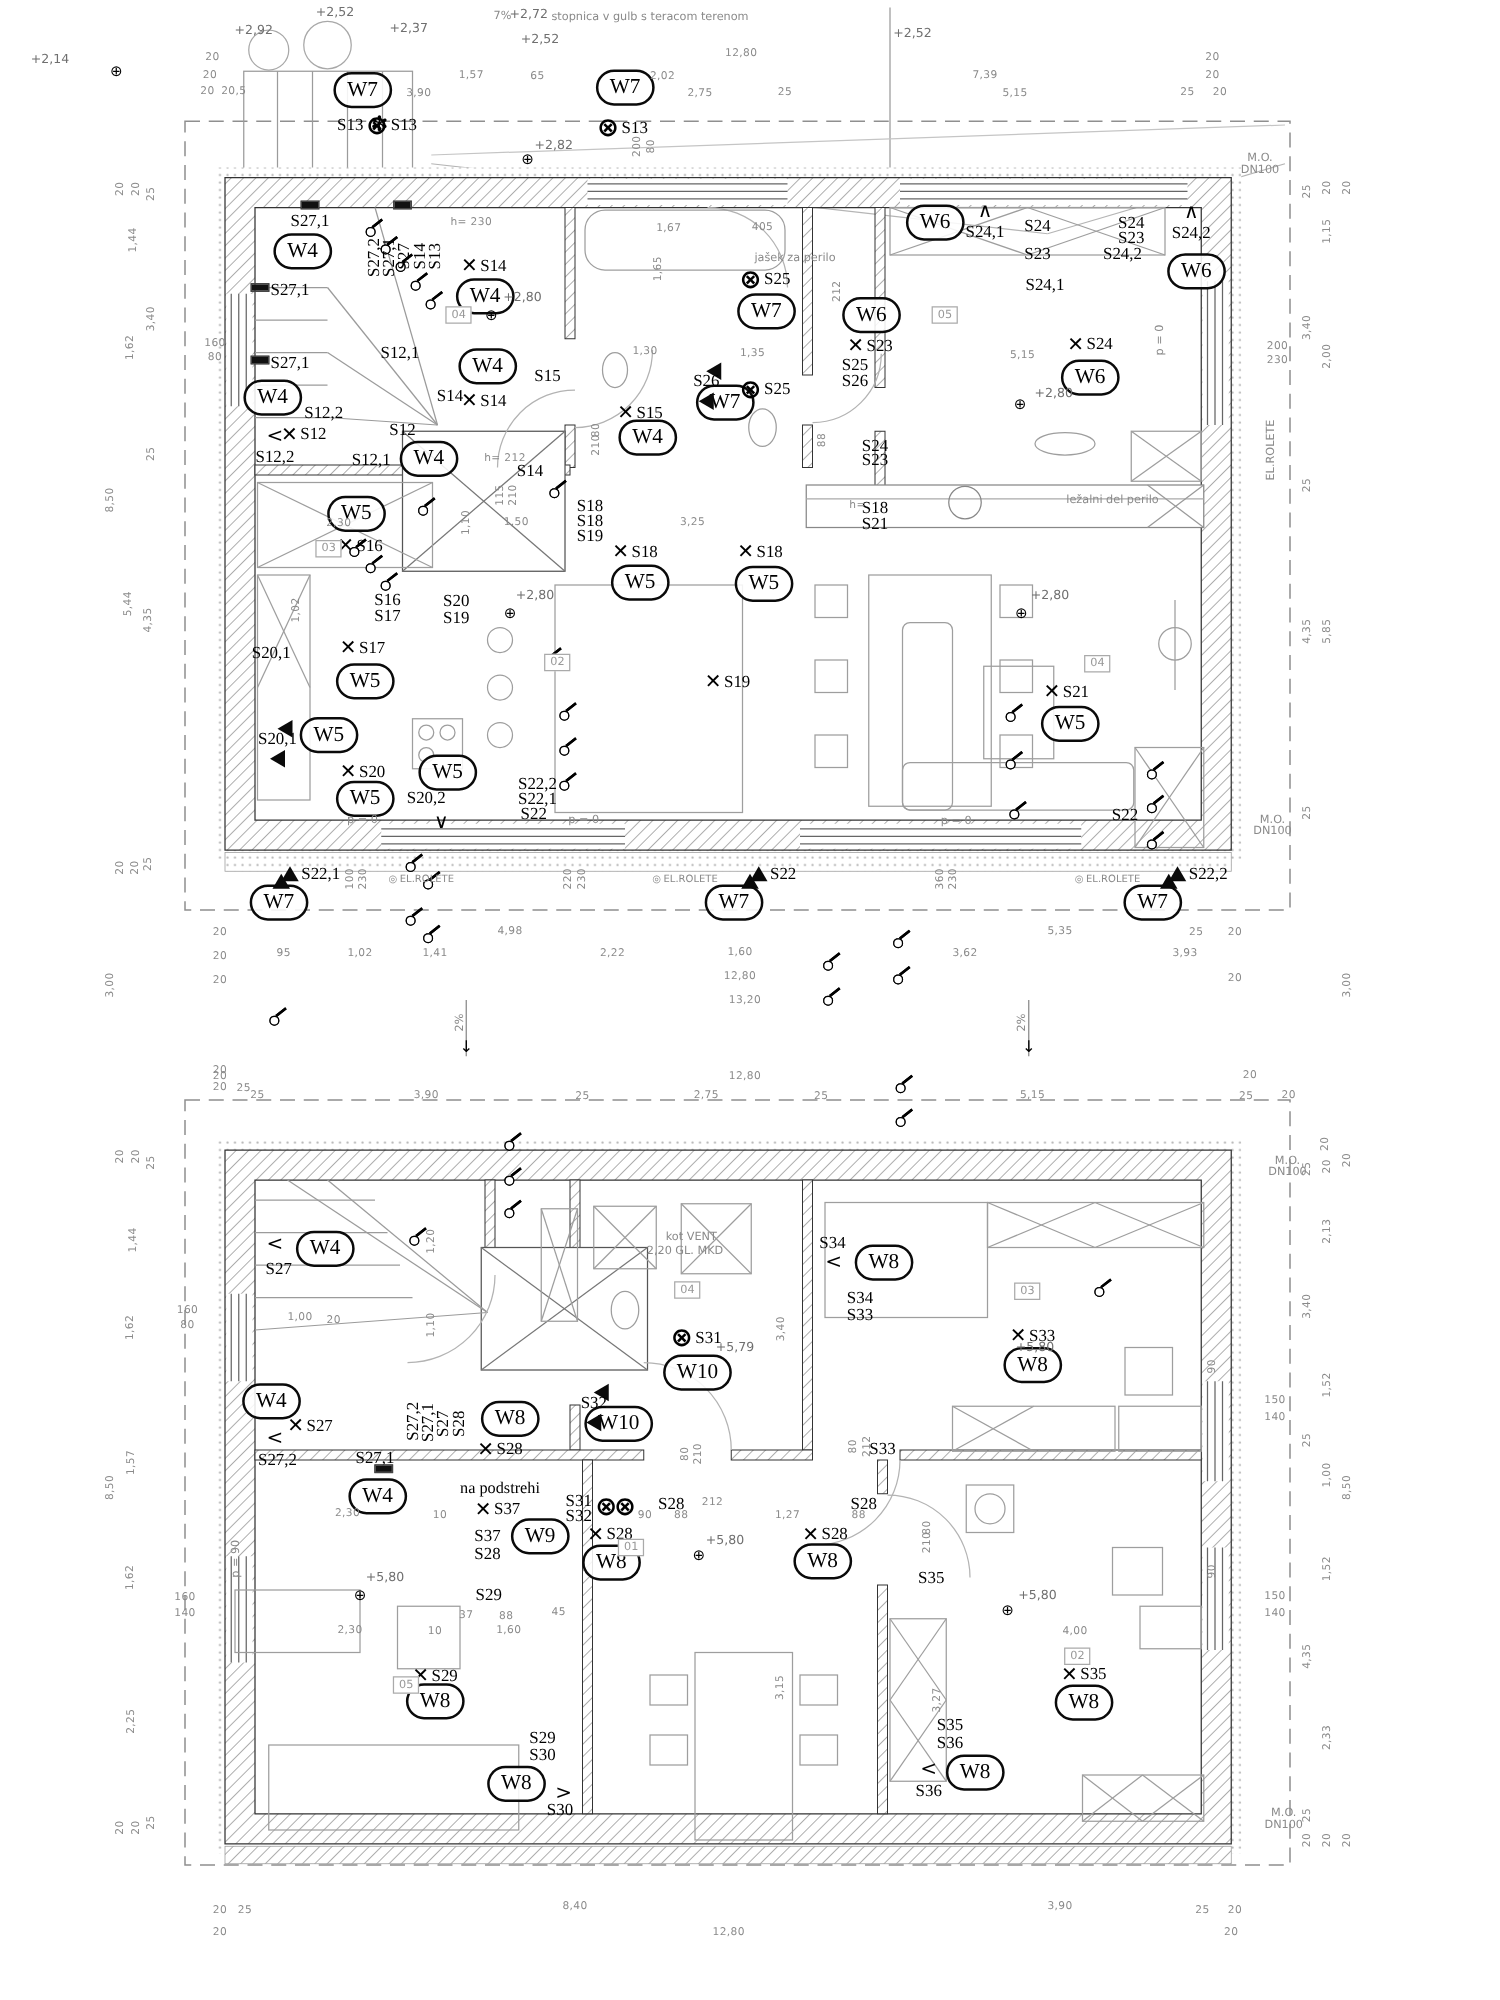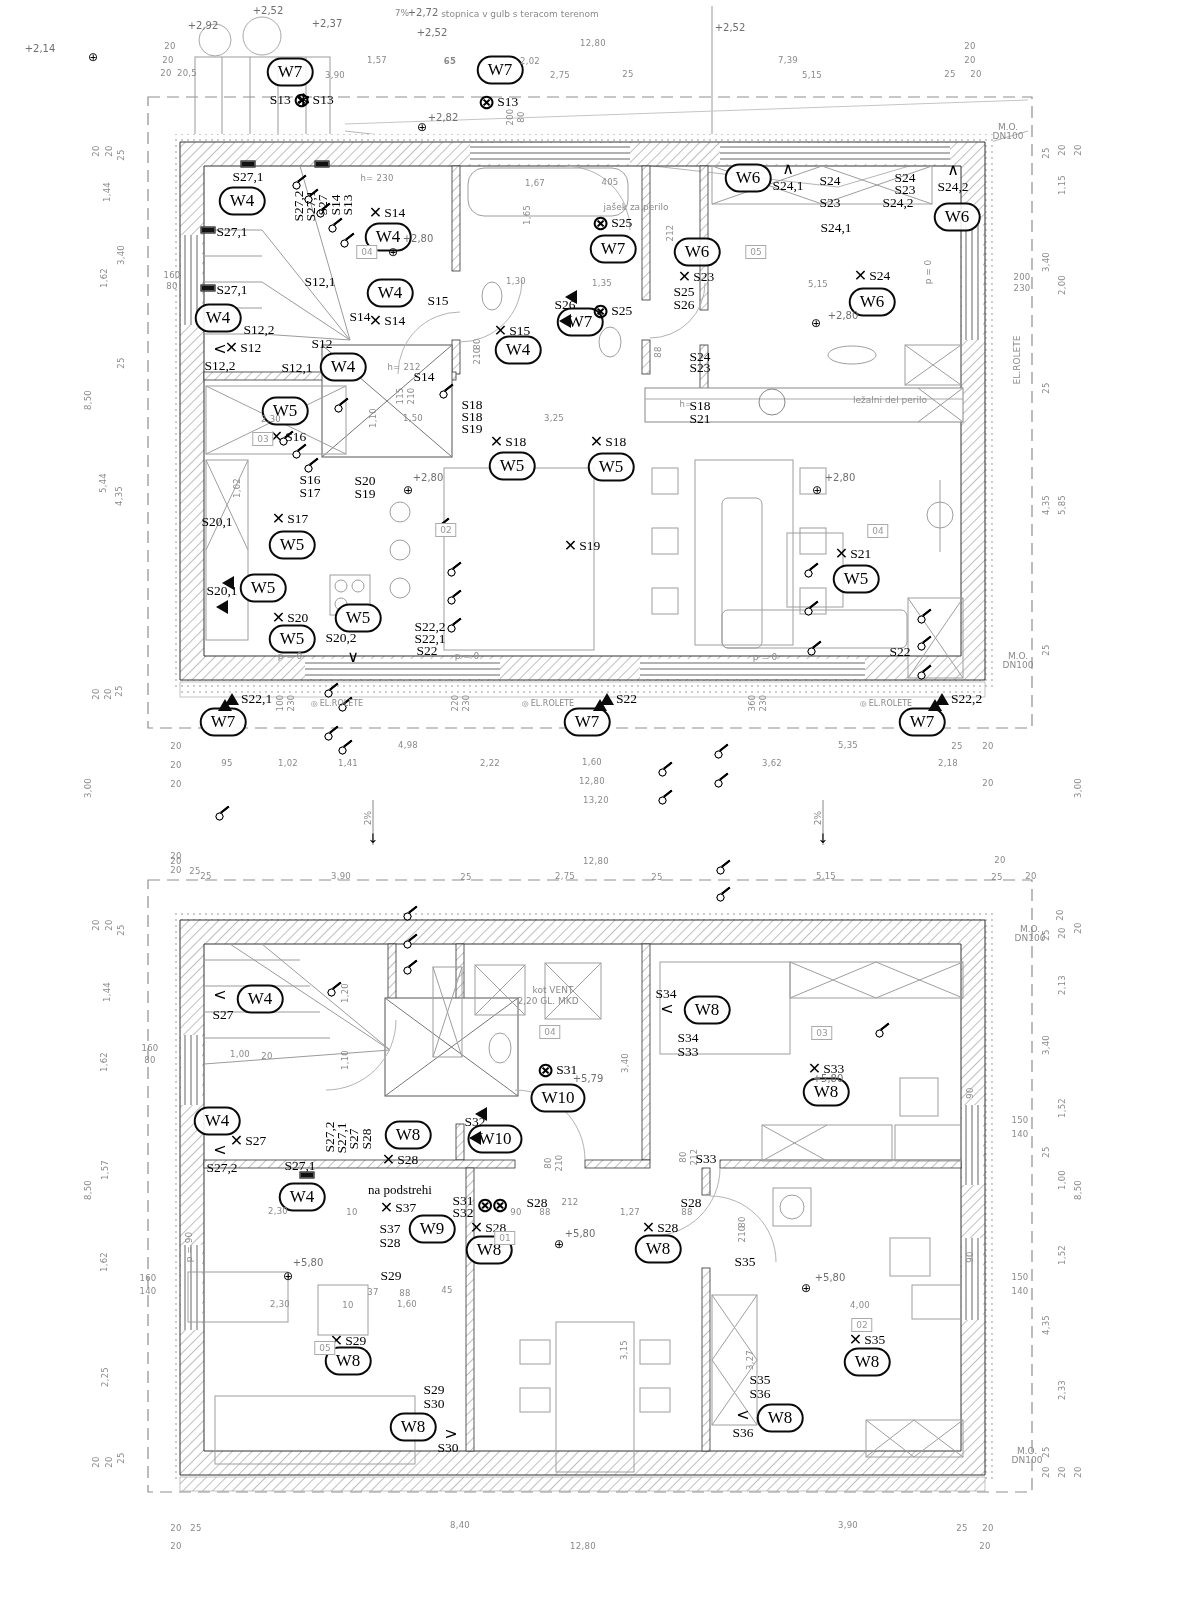--- a/index.html
+++ b/index.html
@@ -771,21 +771,21 @@
       <div class="mk box" style="left: 367px; top: 252px;">04</div>
       <div class="mk box" style="left: 878px; top: 531px;">04</div>
       <div class="mk box" style="left: 756px; top: 252px;">05</div>
       <div class="mk box" style="left: 550px; top: 1032px;">04</div>
       <div class="mk box" style="left: 822px; top: 1033px;">03</div>
       <div class="mk box" style="left: 505px; top: 1238px;">01</div>
       <div class="mk box" style="left: 325px; top: 1348px;">05</div>
       <div class="mk box" style="left: 862px; top: 1325px;">02</div>
       <div class="mk dim" style="left: 593px; top: 43px;">12,80</div>
       <div class="mk dim" style="left: 377px; top: 60px;">1,57</div>
-      <div class="mk dim" style="left: 450px; top: 61px; font-weight: bold;">65</div>
+      <div class="mk dim" style="left: 430px; top: 61px;">65</div>
       <div class="mk dim" style="left: 530px; top: 61px;">2,02</div>
       <div class="mk dim" style="left: 788px; top: 60px;">7,39</div>
       <div class="mk dim" style="left: 812px; top: 75px;">5,15</div>
       <div class="mk dim" style="left: 560px; top: 75px;">2,75</div>
       <div class="mk dim" style="left: 335px; top: 75px;">3,90</div>
       <div class="mk dim" style="left: 187px; top: 73px;">20,5</div>
       <div class="mk dim" style="left: 628px; top: 74px;">25</div>
       <div class="mk dim" style="left: 950px; top: 74px;">25</div>
       <div class="mk dim" style="left: 976px; top: 74px;">20</div>
       <div class="mk dim" style="left: 170px; top: 46px;">20</div>
@@ -854,21 +854,21 @@
       <div class="mk dim" style="left: 413px; top: 418px;">1,50</div>
       <div class="mk dim" style="left: 554px; top: 418px;">3,25</div>
       <div class="mk dim" style="left: 408px; top: 745px;">4,98</div>
       <div class="mk dim" style="left: 227px; top: 763px;">95</div>
       <div class="mk dim" style="left: 288px; top: 763px;">1,02</div>
       <div class="mk dim" style="left: 348px; top: 763px;">1,41</div>
       <div class="mk dim" style="left: 490px; top: 763px;">2,22</div>
       <div class="mk dim" style="left: 592px; top: 762px;">1,60</div>
       <div class="mk dim" style="left: 772px; top: 763px;">3,62</div>
       <div class="mk dim" style="left: 848px; top: 745px;">5,35</div>
-      <div class="mk dim" style="left: 948px; top: 763px;">2,18</div>
+      <div class="mk dim" style="left: 948px; top: 763px;">3,93</div>
       <div class="mk dim" style="left: 592px; top: 781px;">12,80</div>
       <div class="mk dim" style="left: 596px; top: 800px;">13,20</div>
       <div class="mk dim rot" style="left: 280px; top: 703px;">100</div>
       <div class="mk dim rot" style="left: 291px; top: 703px;">230</div>
       <div class="mk dim rot" style="left: 455px; top: 703px;">220</div>
       <div class="mk dim rot" style="left: 466px; top: 703px;">230</div>
       <div class="mk dim rot" style="left: 752px; top: 703px;">360</div>
       <div class="mk dim rot" style="left: 763px; top: 703px;">230</div>
       <div class="mk dim" style="left: 596px; top: 861px;">12,80</div>
       <div class="mk dim" style="left: 176px; top: 861px;">20</div>

